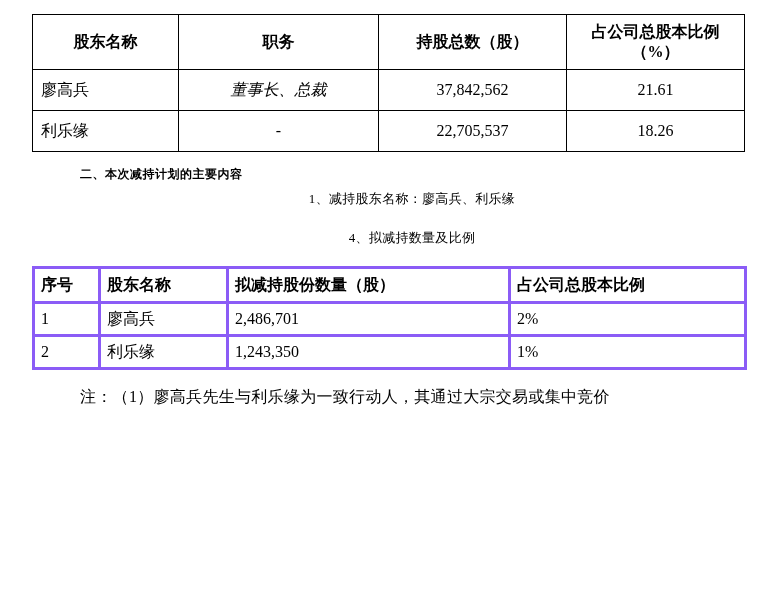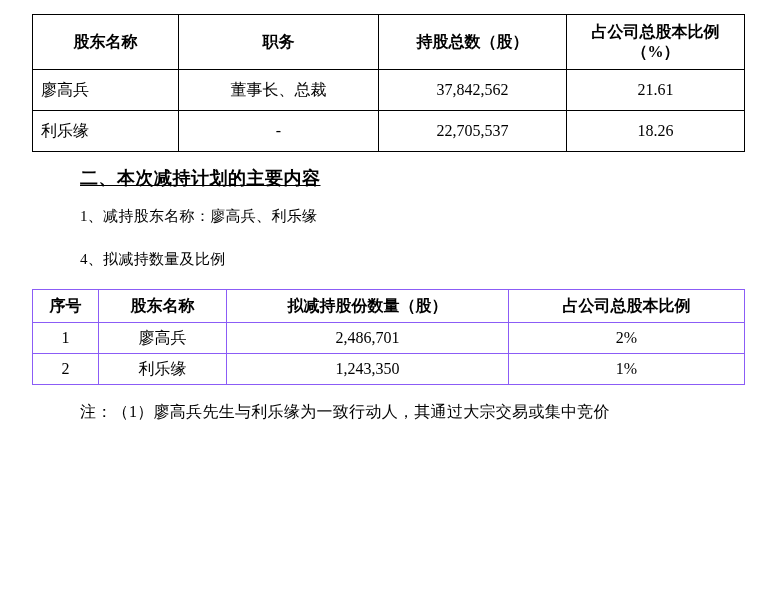--- a/index.html
+++ b/index.html
@@ -42,57 +42,57 @@
   }
   table.t1 th {
     text-align: center;
     font-weight: bold;
     height: 44px;
     line-height: 1.25;
   }
   table.t1 td {
     height: 30px;
   }
-  .c-center { text-align: center; }
+  .c-center { text-align: center; font-style: italic; }
   .c-left   { text-align: left; }
   .c-right  { text-align: center; }
 
   
   .h2 {
-    font-size: 18px;
+    font-size: 12px;
     font-weight: bold;
-    margin: 14px 0 12px 0;
+    margin: 14px 0 4px 0;
     padding-left: 48px;
     letter-spacing: 0.5px;
-    text-decoration: underline;
   }
   .para {
-    font-size: 15px;
+    font-size: 13px;
     margin: 3px 0 0 0;
     padding-left: 48px;
     line-height: 1.9;
     letter-spacing: 0.3px;
+    text-align: center;
   }
   .para.cont {
     padding-left: 0;
     margin-top: 0;
   }
   .para.tight { margin-top: 14px; }
 
   
   table.t2 {
     width: 712px;
     margin-top: 16px;
   }
   table.t2 th, table.t2 td {
-    border: 1px solid #8b5cf6;
+    border: 3px solid #8b5cf6;
     font-size: 16px;
     padding: 2px 6px;
     vertical-align: middle;
-    text-align: center;
+    text-align: left;
   }
   table.t2 th {
     font-weight: bold;
     height: 28px;
   }
   table.t2 td {
     height: 26px;
     font-weight: normal;
   }
   .note {

